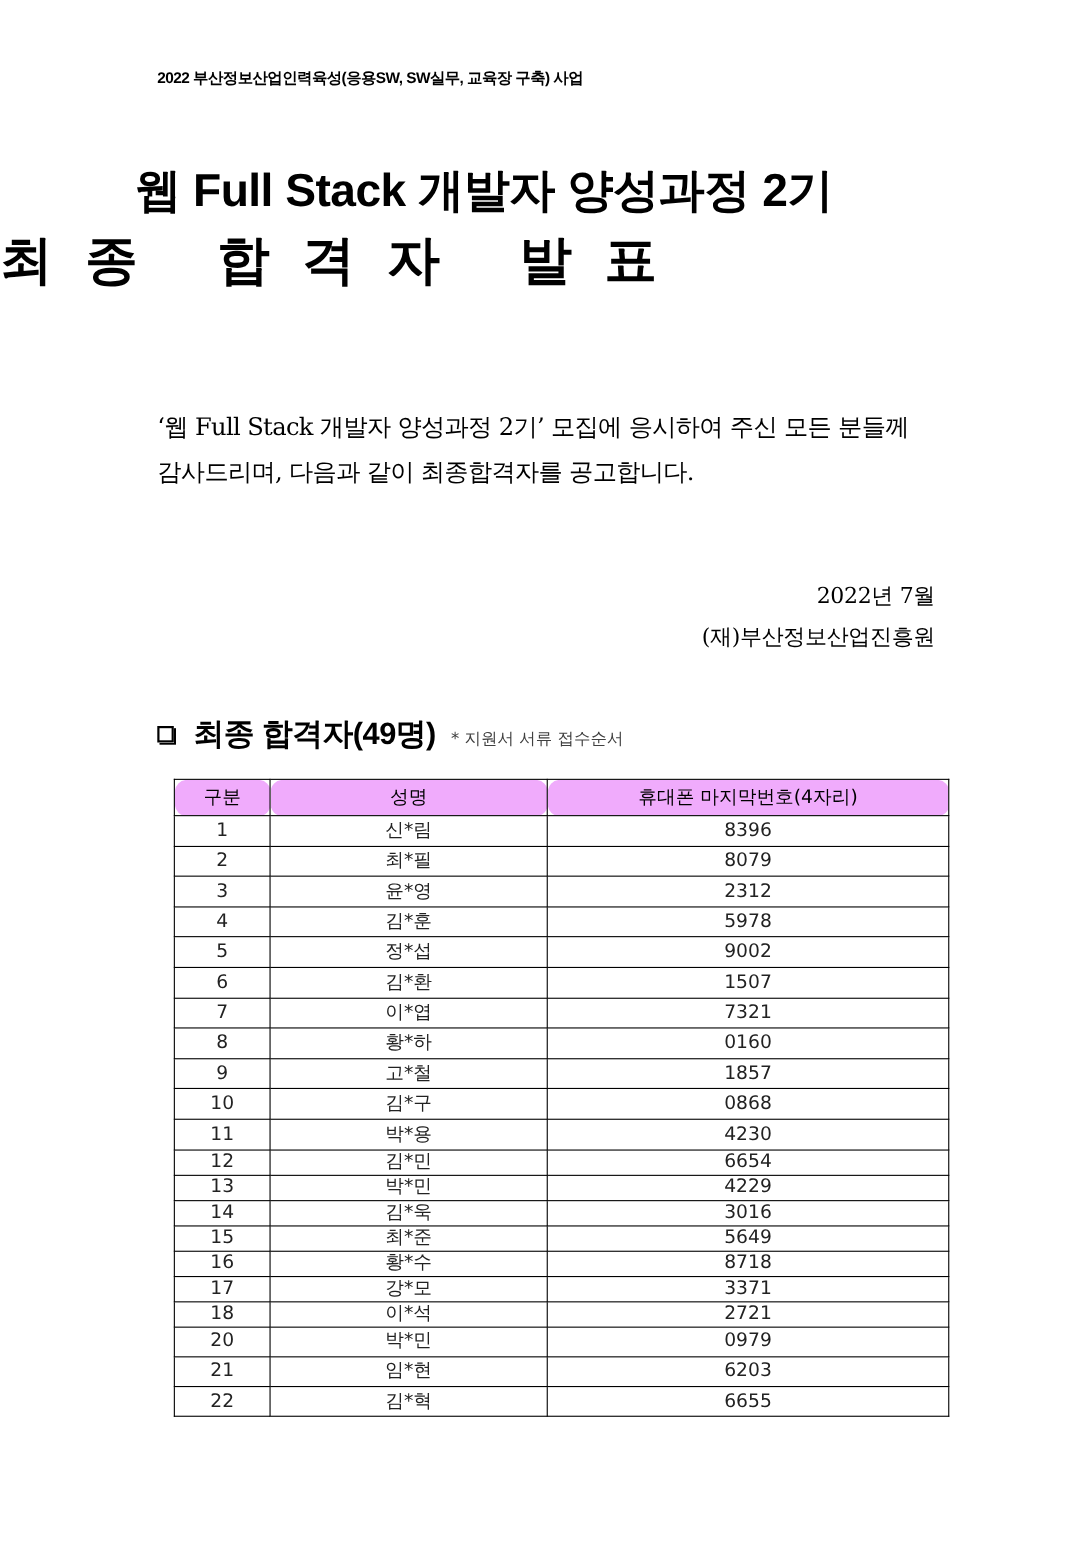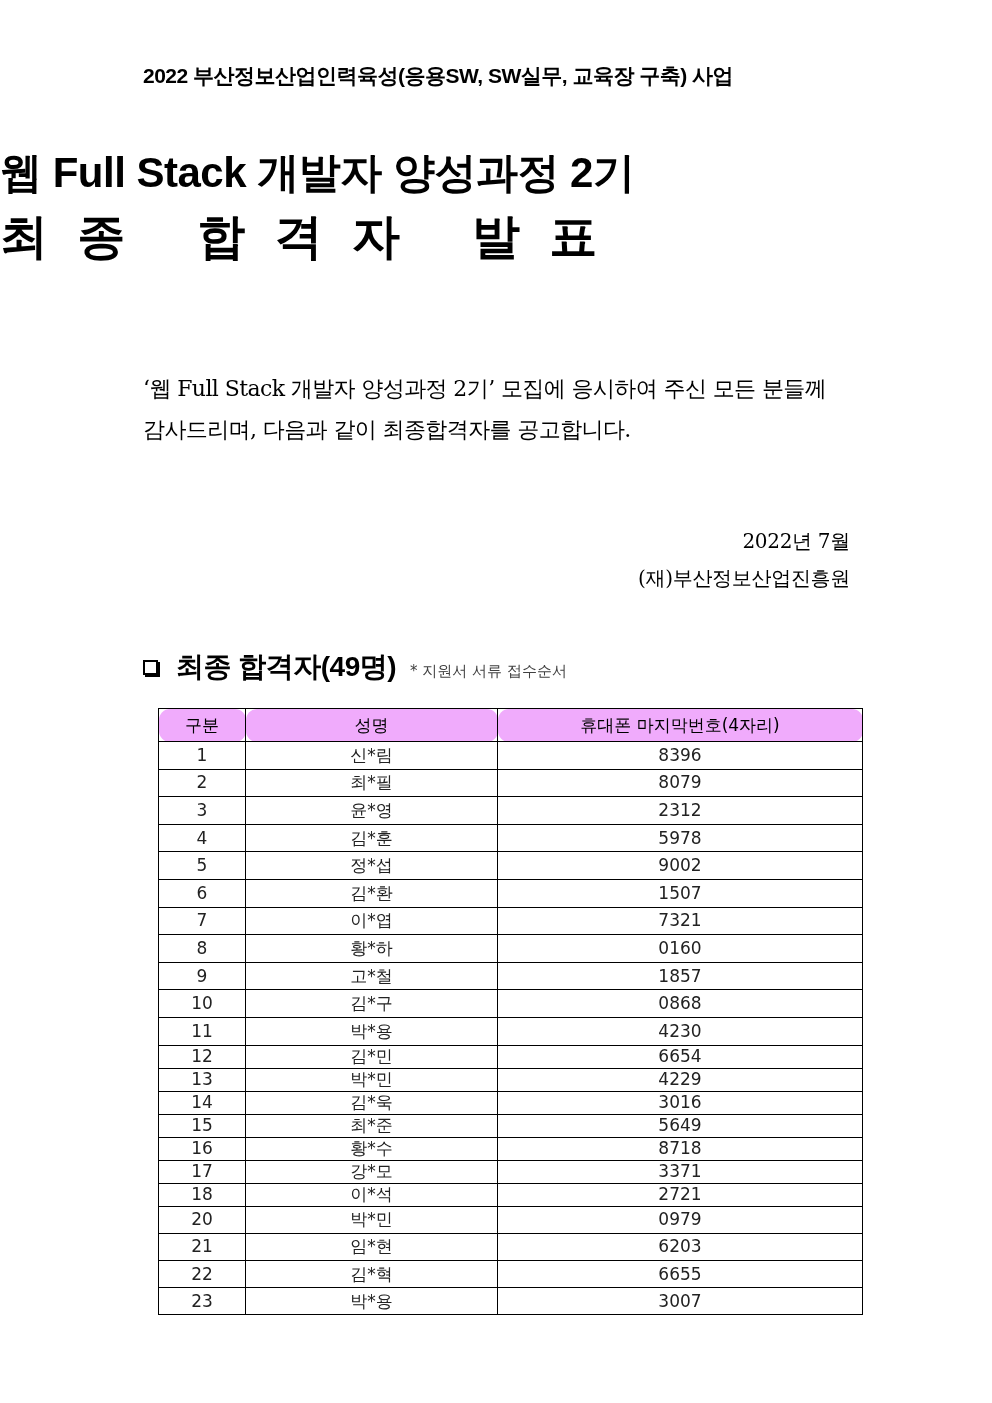--- a/index.html
+++ b/index.html
@@ -1,23 +1,23 @@
 <!DOCTYPE html>
 <html><head>
 <meta charset="utf-8">
 <style>
   html, body { margin: 0; padding: 0; background: #ffffff; }
   body { width: 992px; height: 1403px; position: relative; overflow: hidden; color: #000; }
   .abs { position: absolute; }
   .program-line {
     left: 143px; top: 62px; font-family: "Liberation Sans", sans-serif;
-    font-weight: bold; font-size: 21px; letter-spacing: -0.5px; white-space: nowrap;
+    font-weight: bold; font-size: 14px; letter-spacing: -0.5px; white-space: nowrap;
   }
   .title-main {
-    left: 0; width: 880px; top: 145px; text-align: left;
+    left: 0; width: 880px; top: 145px; text-align: center;
     font-family: "Liberation Sans", sans-serif; font-weight: bold; font-size: 42px;
     letter-spacing: -0.5px; white-space: nowrap;
   }
   .title-sub {
     left: 0; width: 992px; top: 205px; 
     font-family: "Liberation Sans", sans-serif; font-weight: bold; font-size: 48px;
     white-space: pre; letter-spacing: 8px;
   }
   .intro {
     left: 143px; width: 720px; top: 368px; font-family: "DejaVu Serif", serif;
@@ -193,19 +193,14 @@
       <tr class="r-mid">
         <td>21</td>
         <td>임*현</td>
         <td>6203</td>
       </tr>
       <tr class="r-mid">
         <td>22</td>
         <td>김*혁</td>
         <td>6655</td>
       </tr>
-      <tr class="r-mid">
-        <td>23</td>
-        <td>박*용</td>
-        <td>3007</td>
-      </tr>
     </tbody>
 </table>
 
 </body></html>

